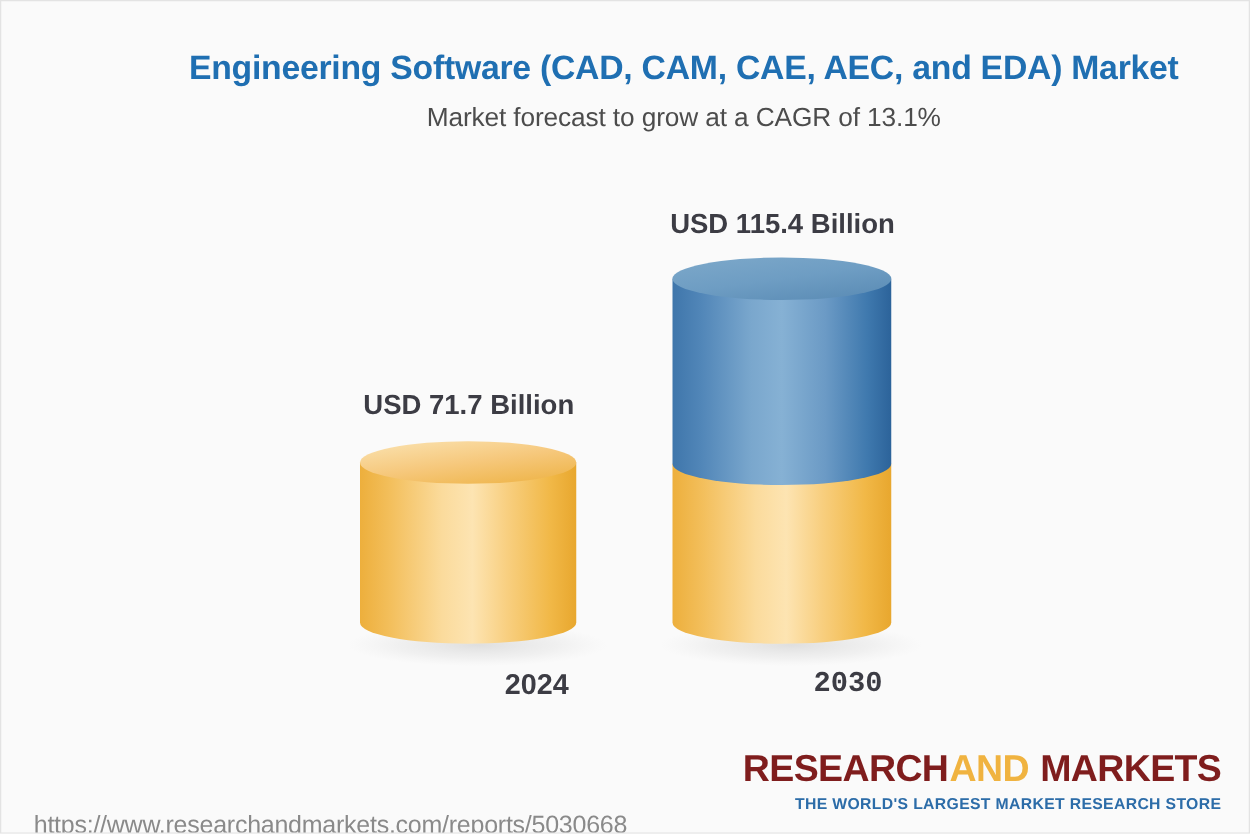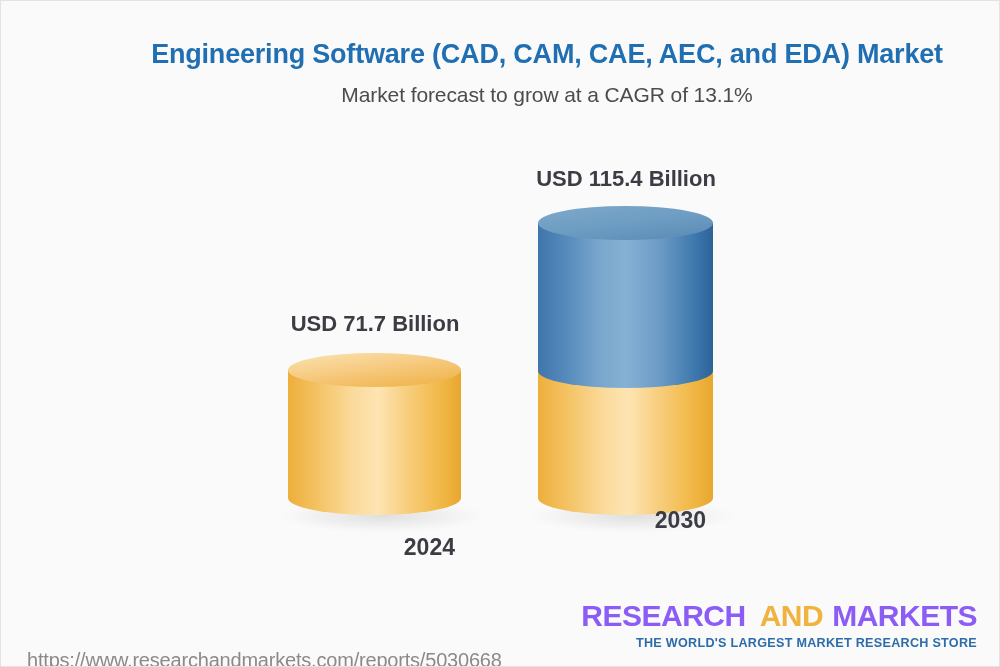--- a/index.html
+++ b/index.html
@@ -94,21 +94,21 @@
     top: 600px;
     text-align: right;
   }
   #logo-wordmark {
     font-size: 30px;
     font-weight: bold;
     letter-spacing: -0.5px;
     line-height: 1;
     white-space: nowrap;
   }
-  .logo-blue { color: #8b5cf6; text-align: right; }
+  .logo-blue { color: #7f1d1d; text-align: right; }
   .logo-gold { color: #f0b340; }
   #logo-tagline {
     margin-top: 5px;
     font-size: 12.6px;
     font-weight: bold;
     color: #2c6ca8;
     letter-spacing: 0.28px;
     white-space: nowrap;
   }
 </style>
@@ -187,22 +187,22 @@
       <ellipse cx="624.5" cy="222" rx="87.5" ry="17" fill="url(#gradBlueTop)"></ellipse>
     </g>
   </svg>
 
   <div class="value-label" style="left: 274px; top: 310px; width: 200px;">USD 71.7 Billion</div>
 
   <div class="value-label" style="left: 520px; top: 165px; width: 210px;">USD 115.4 Billion</div>
 
   <div class="cat-label" style="left: 294px; top: 533px; width: 160px;">2024</div>
 
-  <div class="cat-label" style="left: 545px; top: 506px; width: 160px;">2030</div>
+  <div class="cat-label" style="left: 545px; top: 533px; width: 160px; font-family: Liberation Mono, monospace;">2030</div>
 
   <div id="footer-url">https://www.researchandmarkets.com/reports/5030668</div>
 
   <div id="logo">
-    <div id="logo-wordmark"><span class="logo-blue">RESEARCH</span><span class="logo-gold" style="margin-left: 14px;">AND</span><span class="logo-blue" style="margin-left: 9px; margin-top: 12px;">MARKETS</span></div>
+    <div id="logo-wordmark"><span class="logo-blue">RESEARCH</span><span class="logo-gold" style="margin-left: 1px;">AND</span><span class="logo-blue" style="margin-left: 9px; margin-top: 12px;">MARKETS</span></div>
     <div id="logo-tagline">THE WORLD'S LARGEST MARKET RESEARCH STORE</div>
   </div>
 
 </div>
 
 </body></html>

